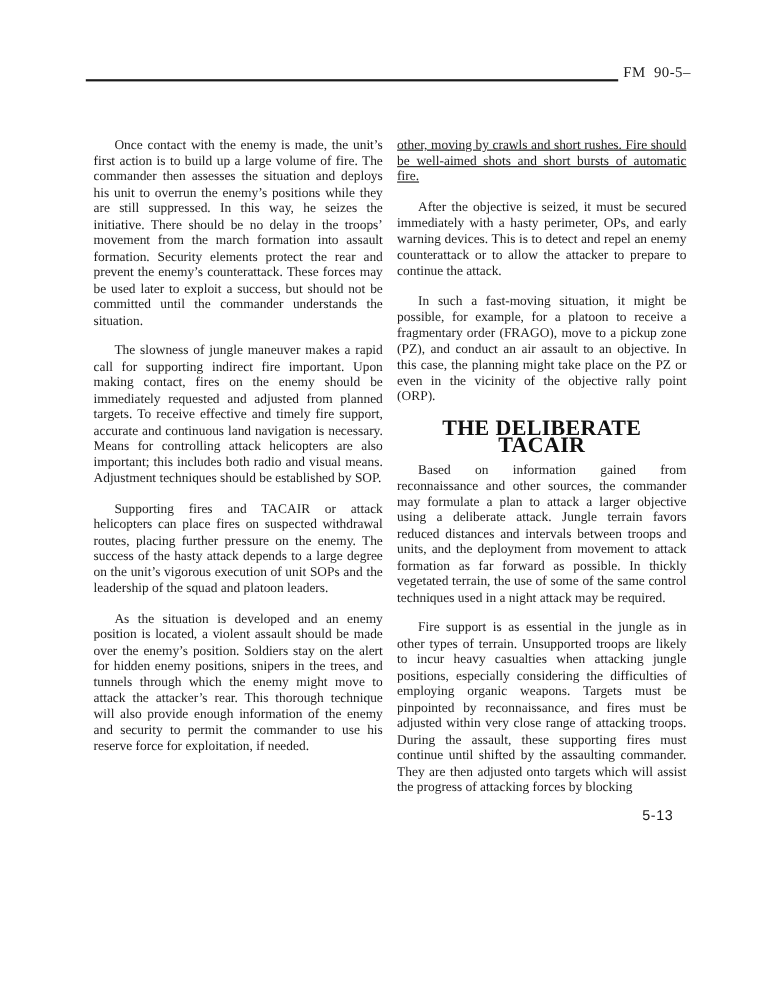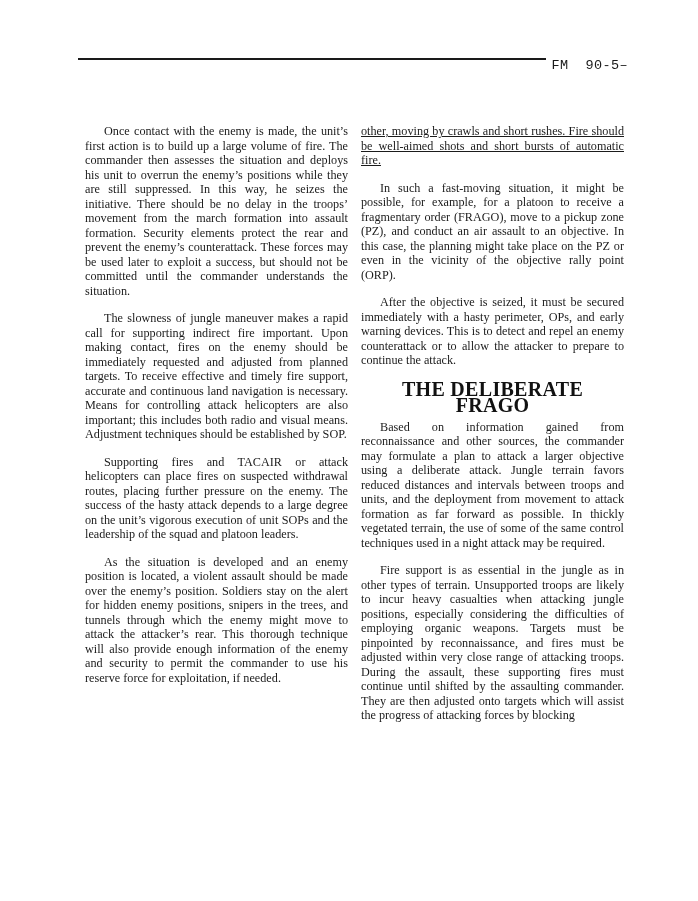--- a/index.html
+++ b/index.html
@@ -12,22 +12,22 @@
     font-family: "Liberation Serif", "DejaVu Serif", serif;
     color: #1b1b1b;
     overflow: hidden;
   }
   .header-row {
     position: absolute;
     top: 58px;
     left: 78px;
     right: 70px;
     display: flex;
-    align-items: flex-start;
-    font-family: Liberation Mono, monospace;
+    align-items: flex-end;
+    font-family: Liberation Serif, serif;
   }
   .header-rule {
     flex: 1;
     height: 2px;
     background: #1a1a1a;
     margin-right: 5px;
   }
   .header-title {
     font-size: 13.5px;
     letter-spacing: 0.4px;
@@ -88,29 +88,30 @@
 
     <div class="col">
       <p class="para">Once contact with the enemy is made, the unit’s first action is to build up a large volume of fire. The commander then assesses the situation and deploys his unit to overrun the enemy’s positions while they are still suppressed. In this way, he seizes the initiative. There should be no delay in the troops’ movement from the march formation into assault formation. Security elements protect the rear and prevent the enemy’s counterattack. These forces may be used later to exploit a success, but should not be committed until the commander understands the situation.</p>
       <p class="para">The slowness of jungle maneuver makes a rapid call for supporting indirect fire important. Upon making contact, fires on the enemy should be immediately requested and adjusted from planned targets. To receive effective and timely fire support, accurate and continuous land navigation is necessary. Means for controlling attack helicopters are also important; this includes both radio and visual means. Adjustment techniques should be established by SOP.</p>
       <p class="para">Supporting fires and TACAIR or attack helicopters can place fires on suspected withdrawal routes, placing further pressure on the enemy. The success of the hasty attack depends to a large degree on the unit’s vigorous execution of unit SOPs and the leadership of the squad and platoon leaders.</p>
       <p class="para">As the situation is developed and an enemy position is located, a violent assault should be made over the enemy’s position. Soldiers stay on the alert for hidden enemy positions, snipers in the trees, and tunnels through which the enemy might move to attack the attacker’s rear. This thorough technique will also provide enough information of the enemy and security to permit the commander to use his reserve force for exploitation, if needed.</p>
     </div>
 
     <div class="col">
       <p class="para no-indent">other, moving by crawls and short rushes. Fire should be well-aimed shots and short bursts of automatic fire.</p>
+      <p class="para">After the objective is seized, it must be secured immediately with a hasty perimeter, OPs, and early warning devices. This is to detect and repel an enemy counterattack or to allow the attacker to prepare to continue the attack.</p>
       <p class="para">In such a fast-moving situation, it might be possible, for example, for a platoon to receive a fragmentary order (FRAGO), move to a pickup zone (PZ), and conduct an air assault to an objective. In this case, the planning might take place on the PZ or even in the vicinity of the objective rally point (ORP).</p>
-      <p class="para">After the objective is seized, it must be secured immediately with a hasty perimeter, OPs, and early warning devices. This is to detect and repel an enemy counterattack or to allow the attacker to prepare to continue the attack.</p>
 
       <h3 class="section-heading">
         <span class="heading-line">THE DELIBERATE</span>
-        <span class="heading-line">FRAGO</span>
+        <span class="heading-line">TACAIR</span>
       </h3>
 
       <p class="para"><span>Based on information gained from reconnaissance and other sources, the commander may formulate a plan to attack a larger objective using a deliberate attack. Jungle terrain favors reduced distances and intervals between troops and units, and the deployment from movement to attack formation as far forward as possible. </span><span class="italic">In thickly vegetated terrain, the use of some of the same control techniques used in a night attack may be required.</span></p>
 
       <p class="para">Fire support is as essential in the jungle as in other types of terrain. Unsupported troops are likely to incur heavy casualties when attacking jungle positions, especially considering the difficulties of employing organic weapons. Targets must be pinpointed by reconnaissance, and fires must be adjusted within very close range of attacking troops. During the assault, these supporting fires must continue until shifted by the assaulting commander. They are then adjusted onto targets which will assist the progress of attacking forces by blocking</p>
 
+      <div class="footer">5-13</div>
     </div>
 
   </div>
 
 </div>
 
 </body></html>

